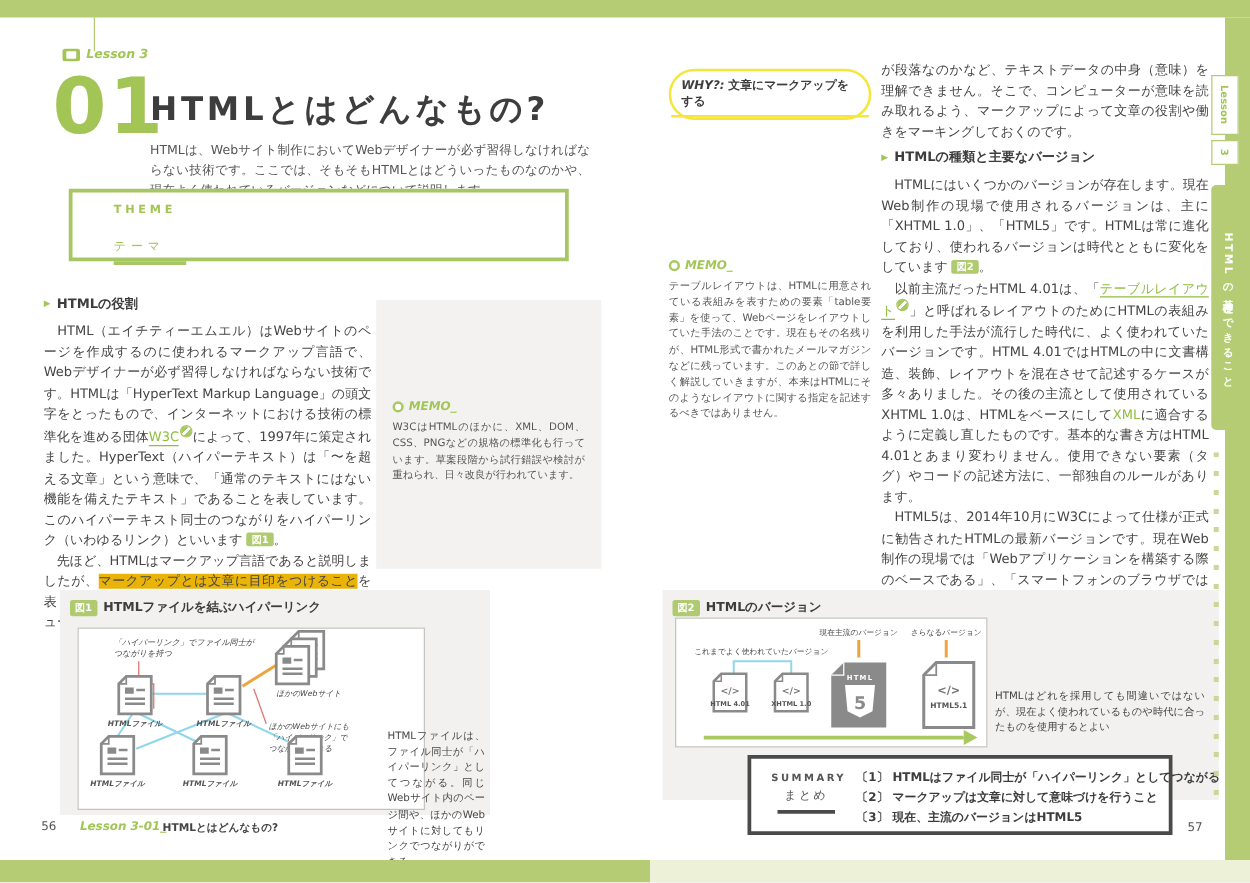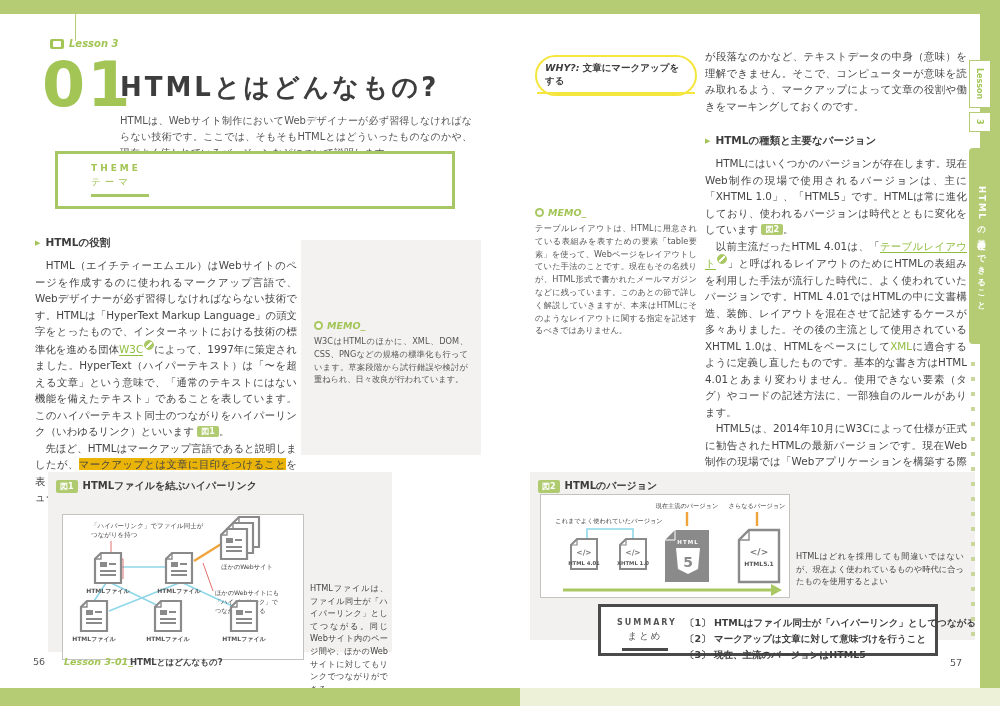--- a/index.html
+++ b/index.html
@@ -11,21 +11,21 @@
   
   .lesson-tag{display:flex;align-items:center;gap:5px;color:#a2c556;font-weight:bold;font-style:italic;font-size:10px;}
   .lesson-tag-icon{width:14px;height:10px;background:#a2c556;border-radius:2px;position:relative;}
   .lesson-tag-icon:before{content:"";position:absolute;left:3px;top:2px;right:3px;bottom:2px;background:#fff;border-radius:1px;}
   .big-num{font-size:62px;line-height:1;font-weight:bold;color:#a2c556;letter-spacing:2px;}
   .page-title{font-size:26px;font-weight:bold;color:#3d3d3d;letter-spacing:3px;}
   .intro{font-size:10px;line-height:16px;color:#555;}
   
   .theme-box{border:3px solid #a6c763;box-sizing:border-box;background:#fff;}
   .theme-en{color:#a2c556;font-weight:bold;font-size:9px;letter-spacing:3px;}
-  .theme-ja{color:#a2c556;font-size:9.5px;letter-spacing:4px;margin-top:3px;font-family:Liberation Serif, serif;}
+  .theme-ja{color:#a2c556;font-size:9.5px;letter-spacing:4px;margin-top:18px;font-family:Liberation Serif, serif;}
   .theme-rule{width:58px;height:3px;background:#a6c763;margin-top:5px;}
   .theme-item{font-size:10px;font-weight:bold;color:#3d3d3d;line-height:16px;white-space:nowrap;}
   .tri{color:#a2c556;font-size:7px;margin-right:5px;vertical-align:1px;}
   
   .sec-head{font-size:10.5px;font-weight:bold;color:#3d3d3d;}
   .body-p{font-size:10.4px;line-height:16.5px;color:#454545;margin:0 0 0 0;}
   .glink{color:#8fbe3f;border-bottom:1px solid #8fbe3f;}
   .gplain{color:#8fbe3f;}
   .ref-circle{display:inline-block;width:8px;height:8px;border-radius:50%;
       background:linear-gradient(135deg,#a9c862 42%,#ffffff 42%,#ffffff 58%,#a9c862 58%);
@@ -116,32 +116,32 @@
     <div class="memo-head">
         <span class="memo-icon"></span>
         <span>MEMO_</span>
       </div>
     <div class="small-body jp" style="margin-top:4px;">テーブルレイアウトは、HTMLに用意されている表組みを表すための要素「table要素」を使って、Webページをレイアウトしていた手法のことです。現在もその名残りが、HTML形式で書かれたメールマガジンなどに残っています。このあとの節で詳しく解説していきますが、本来はHTMLにそのようなレイアウトに関する指定を記述するべきではありません。</div>
   </div>
 
 
   <div class="abs" style="left:705px;top:48px;width:262px;">
     <p class="body-p jp" style="margin-top:0;"><span>が段落なのかなど、テキストデータの中身（意味）を理解できません。そこで、コンピューターが意味を読み取れるよう、マークアップによって文章の役割や働きをマーキングしておくのです。</span></p>
-    <div class="sec-head" style="margin-top:20px;"><span class="tri">▶</span><span>HTMLの種類と主要なバージョン</span></div>
+    <div class="sec-head" style="margin-top:5px;"><span class="tri">▶</span><span>HTMLの種類と主要なバージョン</span></div>
     <p class="body-p jp" style="margin-top:7px;"><span>　HTMLにはいくつかのバージョンが存在します。現在Web制作の現場で使用されるバージョンは、主に「XHTML 1.0」、「HTML5」です。HTMLは常に進化しており、使われるバージョンは時代とともに変化をしています</span> <span class="fig-ref">図2</span><span>。</span></p>
     <p class="body-p jp"><span>　以前主流だったHTML 4.01は、「</span><span class="glink">テーブルレイアウト</span><span class="ref-circle"></span><span>」と呼ばれるレイアウトのためにHTMLの表組みを利用した手法が流行した時代に、よく使われていたバージョンです。HTML 4.01ではHTMLの中に文書構造、装飾、レイアウトを混在させて記述するケースが多々ありました。その後の主流として使用されているXHTML 1.0は、HTMLをベースにして</span><span class="gplain">XML</span><span>に適合するように定義し直したものです。基本的な書き方はHTML 4.01とあまり変わりません。使用できない要素（タグ）やコードの記述方法に、一部独自のルールがあります。</span></p>
     <p class="body-p jp"><span>　HTML5は、2014年10月にW3Cによって仕様が正式に勧告されたHTMLの最新バージョンです。現在Web制作の現場では「Webアプリケーションを構築する際のベースである」、「スマートフォンのブラウザではデフォルトで採用される」などの理由から、HTML5を標準採用するケースがほとんどです。</span></p>
   </div>
 
   <div class="abs fig-panel" style="left:48px;top:472px;width:344px;height:180px;">
     <div class="abs fig-cap" style="left:8px;top:7px;">
       <span class="fig-badge">図1</span>
       <span>HTMLファイルを結ぶハイパーリンク</span>
     </div>
-    <div class="abs diagram-box" style="left:14px;top:42px;width:242px;height:146px;">
+    <div class="abs diagram-box" style="left:14px;top:30px;width:278px;height:146px;font-style:italic;">
       <svg width="240" height="144" viewBox="0 0 240 144">
         <defs>
           <g id="doc">
             <path d="M6,0 H26 V30 H0 V6 Z" fill="#ffffff" stroke="#8a8a8a" stroke-width="2.2"></path>
             <path d="M6,0 V6 H0" fill="none" stroke="#8a8a8a" stroke-width="1.4"></path>
             <rect x="5" y="9" width="7" height="5" fill="#8a8a8a"></rect>
             <rect x="14" y="10" width="7" height="2" fill="#8a8a8a"></rect>
             <rect x="5" y="17" width="16" height="2" fill="#8a8a8a"></rect>
             <rect x="5" y="21" width="16" height="2" fill="#8a8a8a"></rect>
           </g>
@@ -243,21 +243,21 @@
           <text x="218" y="71" font-size="6" font-weight="bold" fill="#555" text-anchor="middle">HTML5.1</text>
         </g>
 
         <line x1="22" y1="95" x2="230" y2="95" stroke="#a9c862" stroke-width="3"></line>
         <polygon points="230,89 241,95 230,101" fill="#a9c862"></polygon>
       </svg>
     </div>
     <div class="abs fig-note jp" style="left:266px;top:78px;width:168px;">HTMLはどれを採用しても間違いではないが、現在よく使われているものや時代に合ったものを使用するとよい</div>
   </div>
 
-  <div class="abs summary-box" style="left:598px;top:604px;width:340px;height:52px;">
+  <div class="abs summary-box" style="left:598px;top:604px;width:340px;height:64px;">
     <div class="abs" style="left:16px;top:11px;width:56px;text-align:center;">
       <div class="sum-en">SUMMARY</div>
       <div class="sum-ja">まとめ</div>
       <div class="sum-rule" style="margin-left:5px;"></div>
     </div>
     <div class="abs" style="left:84px;top:8px;">
       <div class="sum-item">〔1〕 HTMLはファイル同士が「ハイパーリンク」としてつながる</div>
       <div class="sum-item">〔2〕 マークアップは文章に対して意味づけを行うこと</div>
       <div class="sum-item">〔3〕 現在、主流のバージョンはHTML5</div>
     </div>

